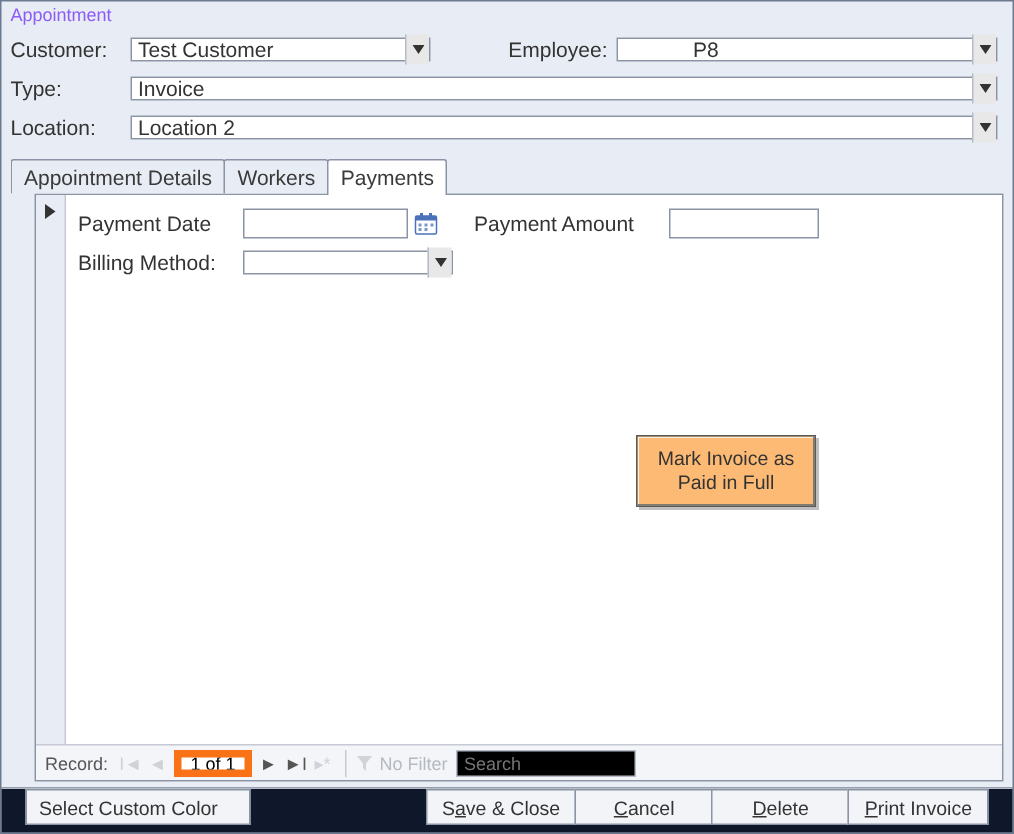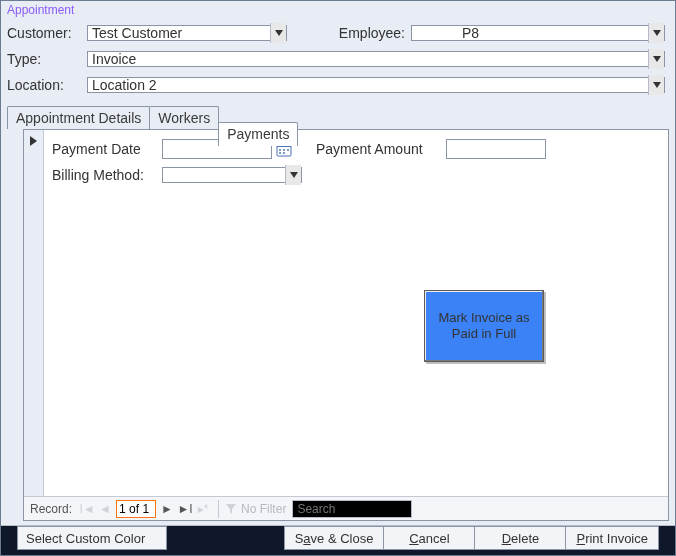--- a/index.html
+++ b/index.html
@@ -87,21 +87,21 @@
   padding: 3px 8px;
   margin-right: -1px;
   border-radius: 2px 2px 0 0;
   font-size: 14px;
   color: #3a3a3a;
   cursor: pointer;
 }
 .tab.active {
   background: #fff;
   position: relative;
-  top: 17px;
+  top: 1px;
   padding-bottom: 4px;
   font-weight: normal;
 }
 .tab-panel {
   flex: 1;
   background: #fff;
   border: 1px solid #8a94a4;
   display: flex;
   flex-direction: column;
   position: relative;
@@ -150,22 +150,22 @@
   display: flex; align-items: center; justify-content: center;
   cursor: pointer;
 }
 .plabel2 { margin-left: 22px; width: 130px; }
 .billing-combo { width: 140px; }
 .mark-btn {
   position: absolute;
   left: 380px;
   top: 160px;
   width: 120px;
-  height: 72px;
-  background: #3b82f6;
+  height: 48px;
+  background: #fdba74;
   border: 1px solid #5a5a5a;
   box-shadow: inset -1px -1px 0 #7a7a7a, inset 1px 1px 0 #f2f0eb, 2px 2px 0 rgba(0,0,0,0.25);
   font-size: 13px;
   text-align: center;
   display: flex; align-items: center; justify-content: center;
   cursor: pointer;
   line-height: 1.2;
   padding: 16px 6px;
 }
 .record-nav {
@@ -179,24 +179,24 @@
 }
 .rn-label { padding: 0 6px; }
 .rn-btn {
   width: 18px; height: 18px;
   display: flex; align-items: center; justify-content: center;
   color: #555;
   cursor: pointer;
 }
 .rn-btn.disabled { color: #d0d2d8; cursor: default; }
 .rn-page {
-  width: 40px; height: 18px;
-  border: 1px solid #f97316;
-  background: #fff;
-  text-align: left;
+  width: 52px; height: 18px;
+  border: 5px solid #f97316;
+  background: #fff;
+  text-align: center;
   font-size: 12px;
   margin: 0 2px;
   padding: 0 2px;
 }
 .rn-sep {
   width: 1px; height: 18px;
   background: #c4c9d3;
   margin: 0 6px;
 }
 .rn-filter { color: #b5b9c2; display: flex; align-items: center; gap: 4px; }

